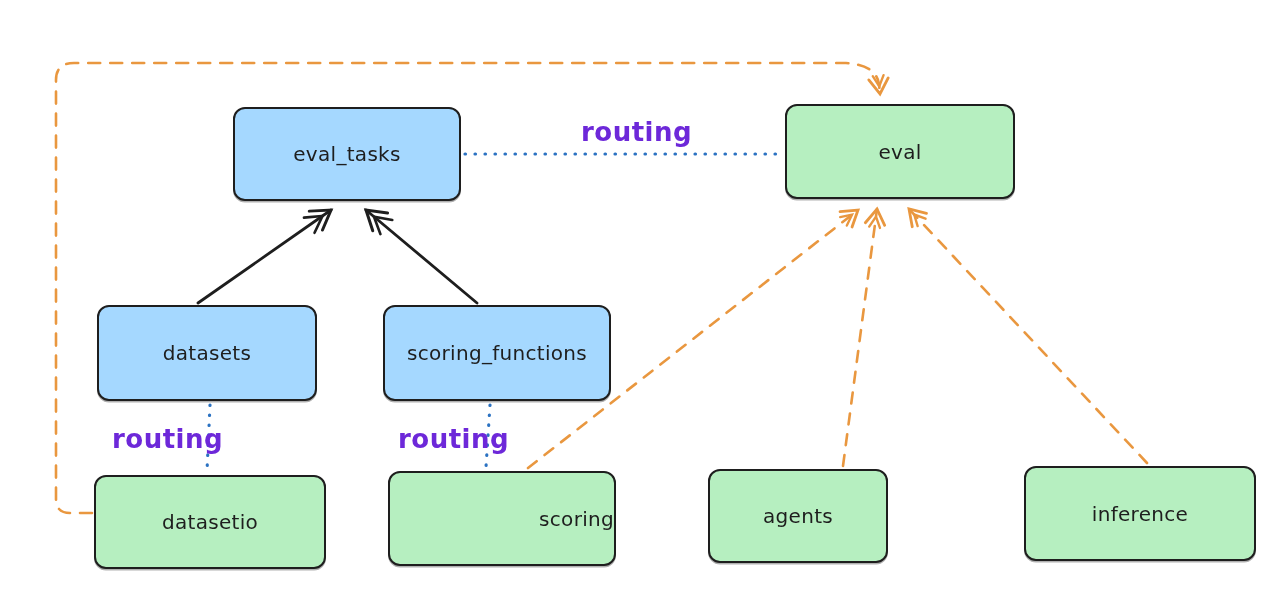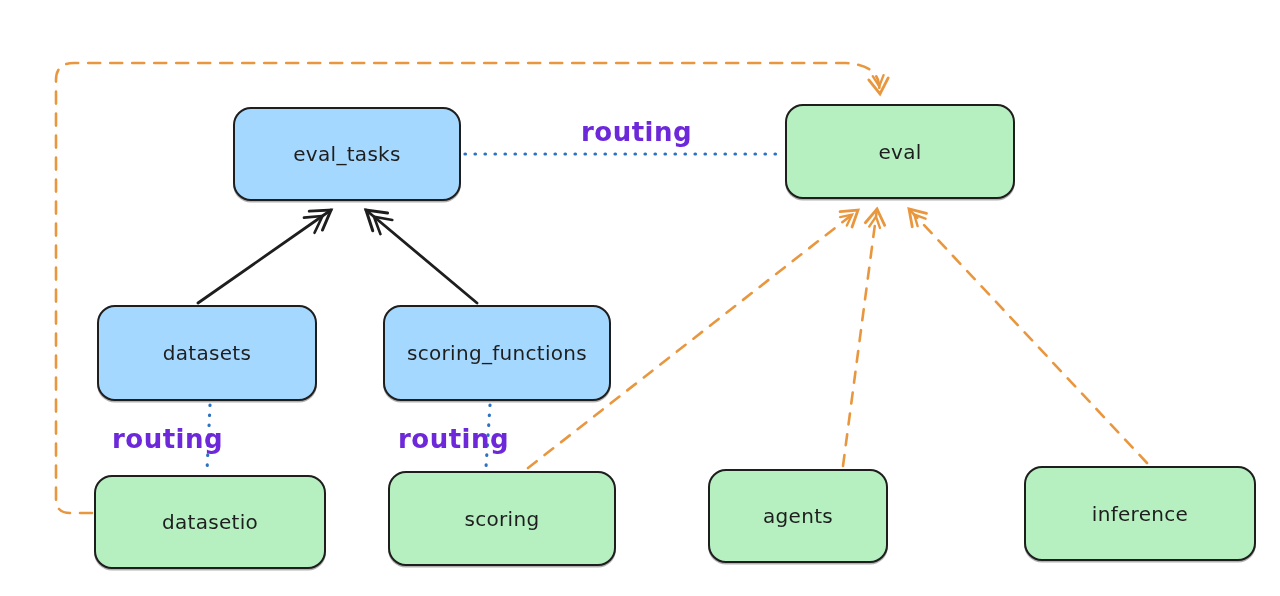--- a/index.html
+++ b/index.html
@@ -20,21 +20,21 @@
     left: 0;
     top: 0;
     width: 1280px;
     height: 596px;
     pointer-events: none;
   }
   .node {
     position: absolute;
     box-sizing: border-box;
     border: 2.6px solid #1e1e1e;
-    border-radius: 18px;
+    border-radius: 12px;
     display: flex;
     align-items: center;
     justify-content: center;
     box-shadow: 0 1.5px 0 rgba(30,30,30,0.35);
   }
   .node.api { background: #a5d8ff; }
   .node.provider { background: #b6efc0; }
   .node-label {
     color: #1e1e1e;
     font-size: 20px;
@@ -89,21 +89,21 @@
   <div class="node api" style="left:383px; top:305px; width:228px; height:96px;align-items:center;">
     <span class="node-label">scoring_functions</span>
   </div>
 
   <div class="node provider" style="left:785px; top:104px; width:230px; height:95px;">
     <span class="node-label">eval</span>
   </div>
   <div class="node provider" style="left:94px; top:475px; width:232px; height:94px;">
     <span class="node-label">datasetio</span>
   </div>
-  <div class="node provider" style="left:388px; top:471px; width:228px; height:95px;">
+  <div class="node provider" style="left:388px; top:471px; width:228px; height:95px;justify-content:flex-end;">
     <span class="node-label">scoring</span>
   </div>
   <div class="node provider" style="left:708px; top:469px; width:180px; height:94px;">
     <span class="node-label">agents</span>
   </div>
   <div class="node provider" style="left:1024px; top:466px; width:232px; height:95px;">
     <span class="node-label">inference</span>
   </div>
 
   <div class="routing-label" style="left:581px; top:117px;">routing</div>

